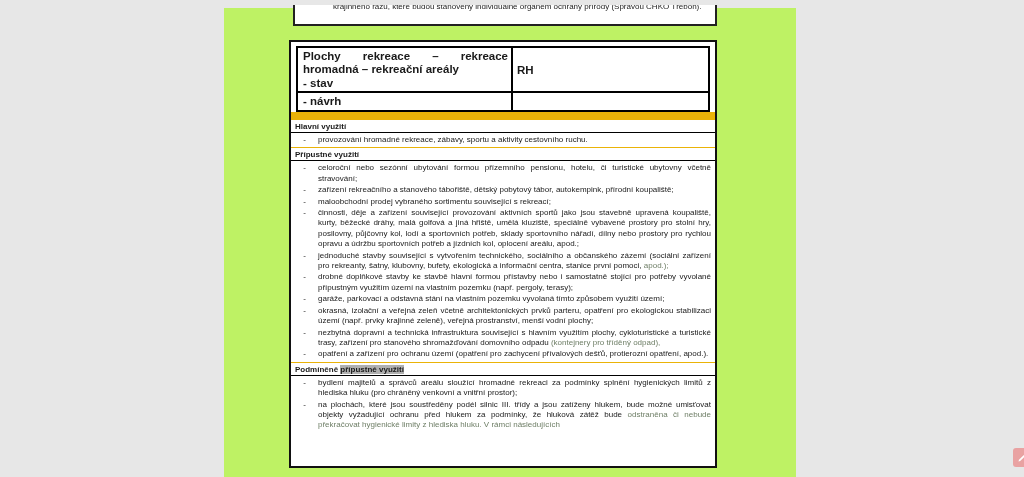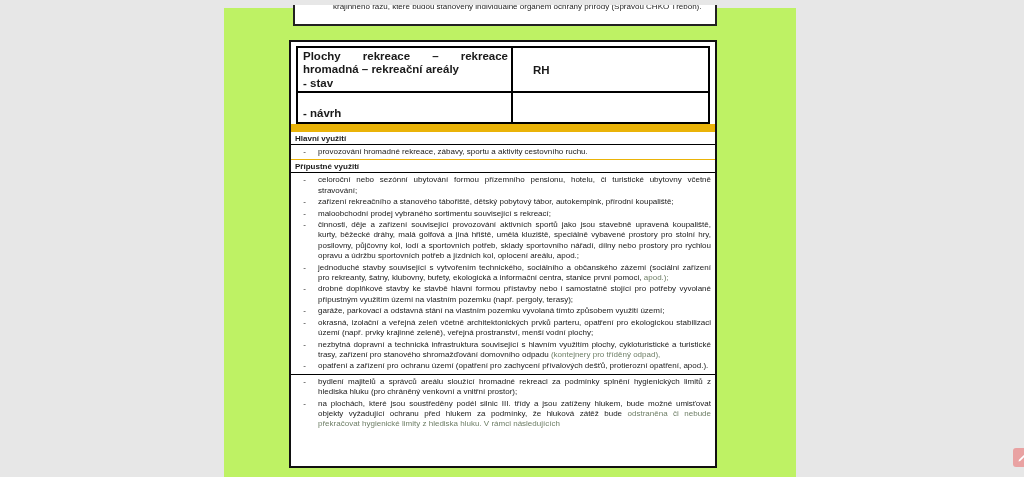--- a/index.html
+++ b/index.html
@@ -37,23 +37,23 @@
   .trow2{border-top:2px solid #000;}
   .tleft{
     width:205px;border-right:2px solid #000;
     padding:2px 3px 1px 5px;
     font-weight:bold;font-size:11.5px;line-height:13px;
   }
   .tname{text-align:justify;}
   .tstav{margin-top:1px;}
   .tright{
     flex:1;display:flex;align-items:center;
-    padding-left:20px;font-weight:bold;font-size:11.5px;
+    padding-left:4px;font-weight:bold;font-size:11.5px;
   }
-  .tnavrh{display:flex;align-items:center;padding-top:14px;padding-bottom:2px;}
+  .tnavrh{display:flex;align-items:center;padding-top:2px;padding-bottom:2px;}
   .sec-h{
     border-top:8px solid #eab308;
     font-weight:bold;font-size:8px;line-height:11px;
     padding:1px 4px 0 4px;
   }
   .sec-h.thin{border-top-width:1px;}
   .sec-b{
     border-top:1px solid #000;
     padding:2px 4px 1px 0;
   }
@@ -144,20 +144,21 @@
           </div>
           <div class="bullet">
             <span class="dash">-</span>
             <div class="btext"><span>nezbytná dopravní a technická infrastruktura související s hlavním využitím plochy, cykloturistické a turistické trasy, zařízení pro stanového shromažďování domovního odpadu </span><span class="run-g">(kontejnery pro tříděný odpad),</span></div>
           </div>
           <div class="bullet">
             <span class="dash">-</span>
             <div class="btext"><span>opatření a zařízení pro ochranu území (opatření pro zachycení přívalových dešťů, protierozní opatření, apod.).</span></div>
           </div>
         </div>
+        <div class="sec-h thin"><span>Podmíněně </span><span class="run-hl">přípustné využití</span></div>
         <div class="sec-b">
           <div class="bullet">
             <span class="dash">-</span>
             <div class="btext"><span>bydlení majitelů a správců areálu sloužící hromadné rekreaci za podmínky splnění hygienických limitů z hlediska hluku (pro chráněný venkovní a vnitřní prostor);</span></div>
           </div>
           <div class="bullet">
             <span class="dash">-</span>
             <div class="btext"><span>na plochách, které jsou soustředěny podél silnic III. třídy a jsou zatíženy hlukem, bude možné umisťovat objekty vyžadující ochranu před hlukem za podmínky, že hluková zátěž bude </span><span class="run-g">odstraněna či nebude překračovat hygienické limity z hlediska hluku. V rámci následujících</span></div>
           </div>
         </div>

